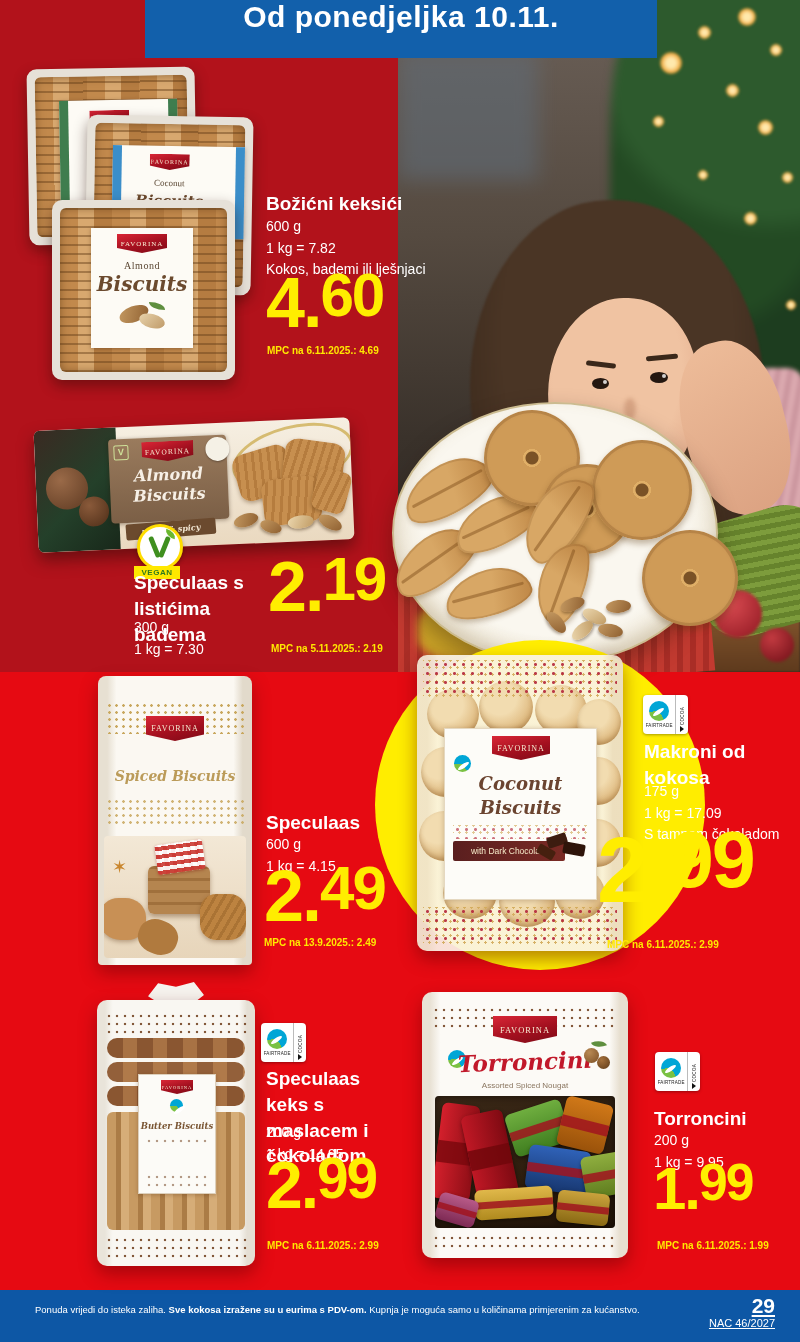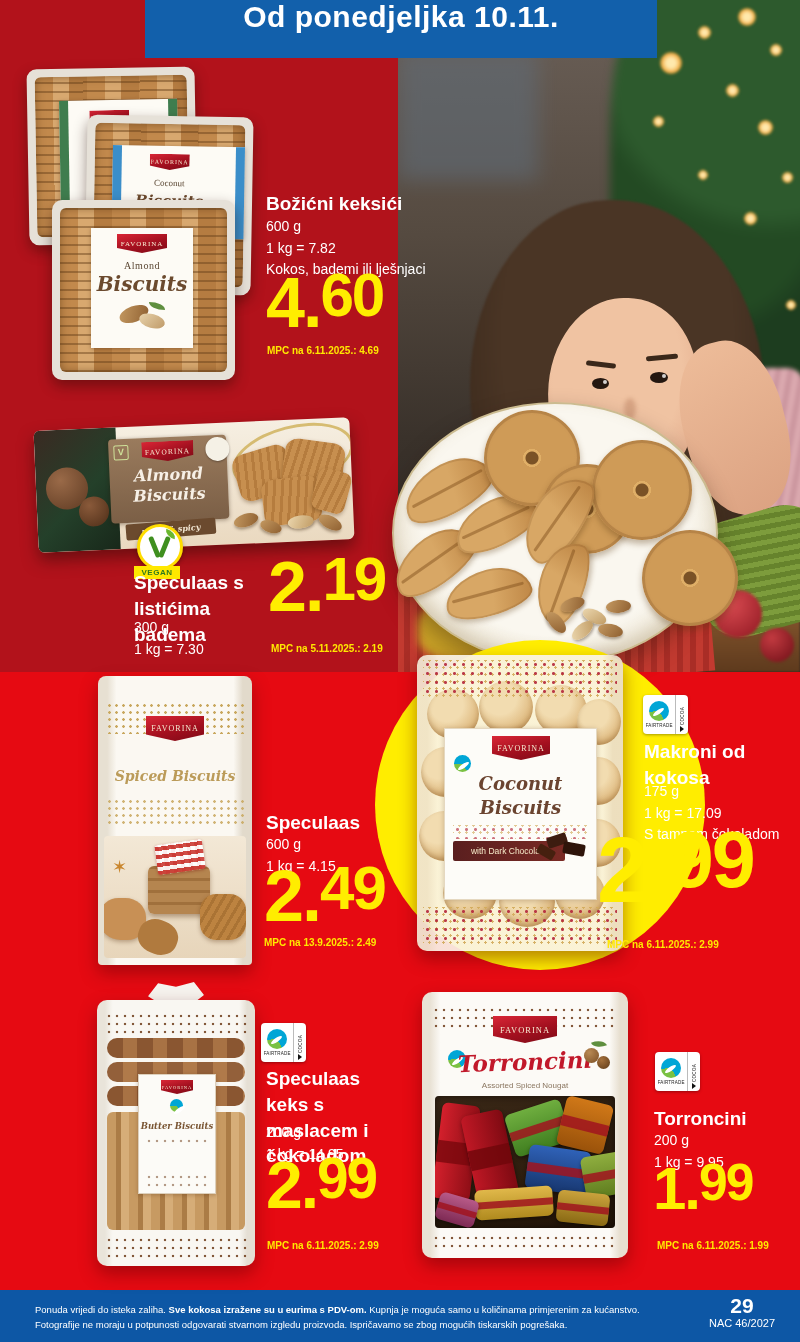--- a/index.html
+++ b/index.html
@@ -83,21 +83,21 @@
   .p4bag{left:417px;top:655px;width:206px;height:296px;background:linear-gradient(90deg,rgba(240,228,208,.95) 0 5%,rgba(250,243,232,.92) 10% 90%,rgba(236,222,200,.95) 95% 100%);border-radius:10px;overflow:hidden;}
   .mac{position:absolute;border-radius:50%;background:radial-gradient(circle at 38% 32%,#f2dcb0 0 35%,#dfba80 70%,#c89a5c 100%),radial-gradient(circle,rgba(255,255,255,.7) 1px,transparent 1.4px);background-size:100% 100%,6px 6px;box-shadow:inset 0 -3px 5px rgba(120,75,25,.35);}
   .p4label{position:absolute;left:27px;top:73px;width:151px;height:170px;background:#fdfcf8;border:1px solid #e5d8c0;box-shadow:0 1px 5px rgba(80,40,10,.25);}
   .p5bag{left:97px;top:1000px;width:158px;height:266px;background:linear-gradient(90deg,#e9e4da 0 5%,#f9f7f2 10% 90%,#e5dfd4 95% 100%);border-radius:10px;overflow:hidden;box-shadow:0 8px 18px rgba(90,0,5,.45);position:absolute;z-index:4;}
   .p5twist{position:absolute;left:148px;top:982px;width:56px;height:26px;background:#f6f3ee;z-index:4;clip-path:polygon(0 55%,18% 5%,50% 18%,82% 0,100% 50%,70% 100%,28% 92%);box-shadow:0 2px 4px rgba(0,0,0,.3);}
   .p6bag{left:422px;top:992px;width:206px;height:266px;background:linear-gradient(90deg,#e9e2d5 0 4%,#fcfaf6 9% 91%,#e7dfd0 96% 100%);border-radius:10px;overflow:hidden;}
   .candy{position:absolute;border-radius:6px;box-shadow:0 2px 4px rgba(0,0,0,.45);}
   .candy .band{position:absolute;left:0;top:40%;width:100%;height:22%;background:rgba(160,20,30,.85);}
   
   .f-left{position:absolute;left:35px;top:1303px;width:620px;color:#fff;font-size:9.5px;line-height:1.55;}
-  .f-right{position:absolute;right:25px;top:1294px;text-align:center;color:#fff;}
+  .f-right{position:absolute;right:25px;top:1294px;text-align:right;color:#fff;text-decoration:underline;}
   .f-page{font-size:21px;font-weight:bold;line-height:1.1;}
   .f-issue{font-size:11px;}
 </style>
 </head>
 <body>
 
 <div class="page">
 
   <div class="photo">
     <div class="ph ph-window"></div>
@@ -432,20 +432,19 @@
   </div>
   <div class="price" style="left:653px;top:1164px;--pi:60px">
     <span class="pi">1.</span>
     <span class="pd">99</span>
   </div>
   <div class="mpc" style="left:657px;top:1240px">MPC na 6.11.2025.: 1.99</div>
 
   <div class="footer"></div>
   <div class="f-left">
     <div><span>Ponuda vrijedi do isteka zaliha. </span><b>Sve kokosa izražene su u eurima s PDV-om.</b><span> Kupnja je moguća samo u količinama primjerenim za kućanstvo.</span></div>
-    <div>Fotografije ne moraju u potpunosti odgovarati stvarnom izgledu proizvoda. Ispričavamo se zbog mogućih tiskarskih pogrešaka.</div>
   </div>
   <div class="f-right">
     <div class="f-page">29</div>
     <div class="f-issue">NAC 46/2027</div>
   </div>
 
 </div>
 
 </body></html>

